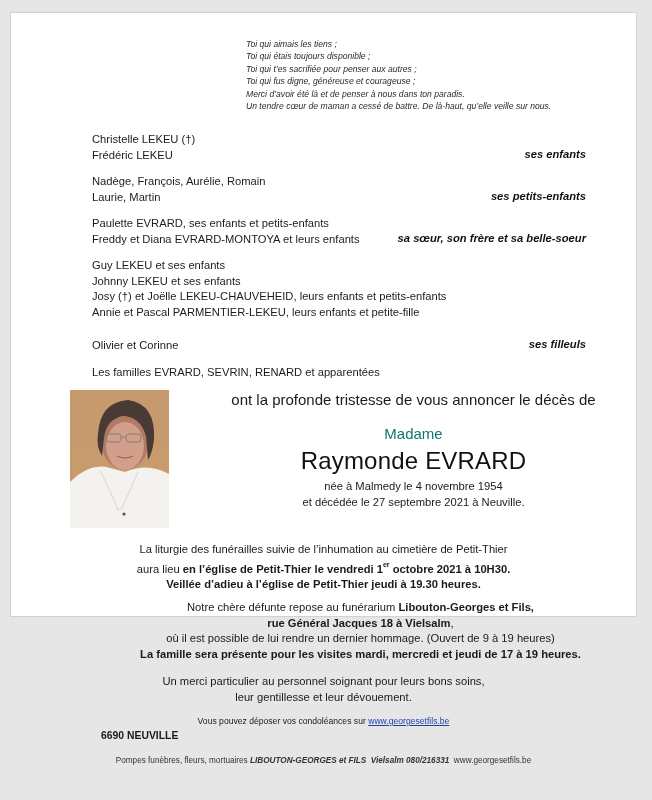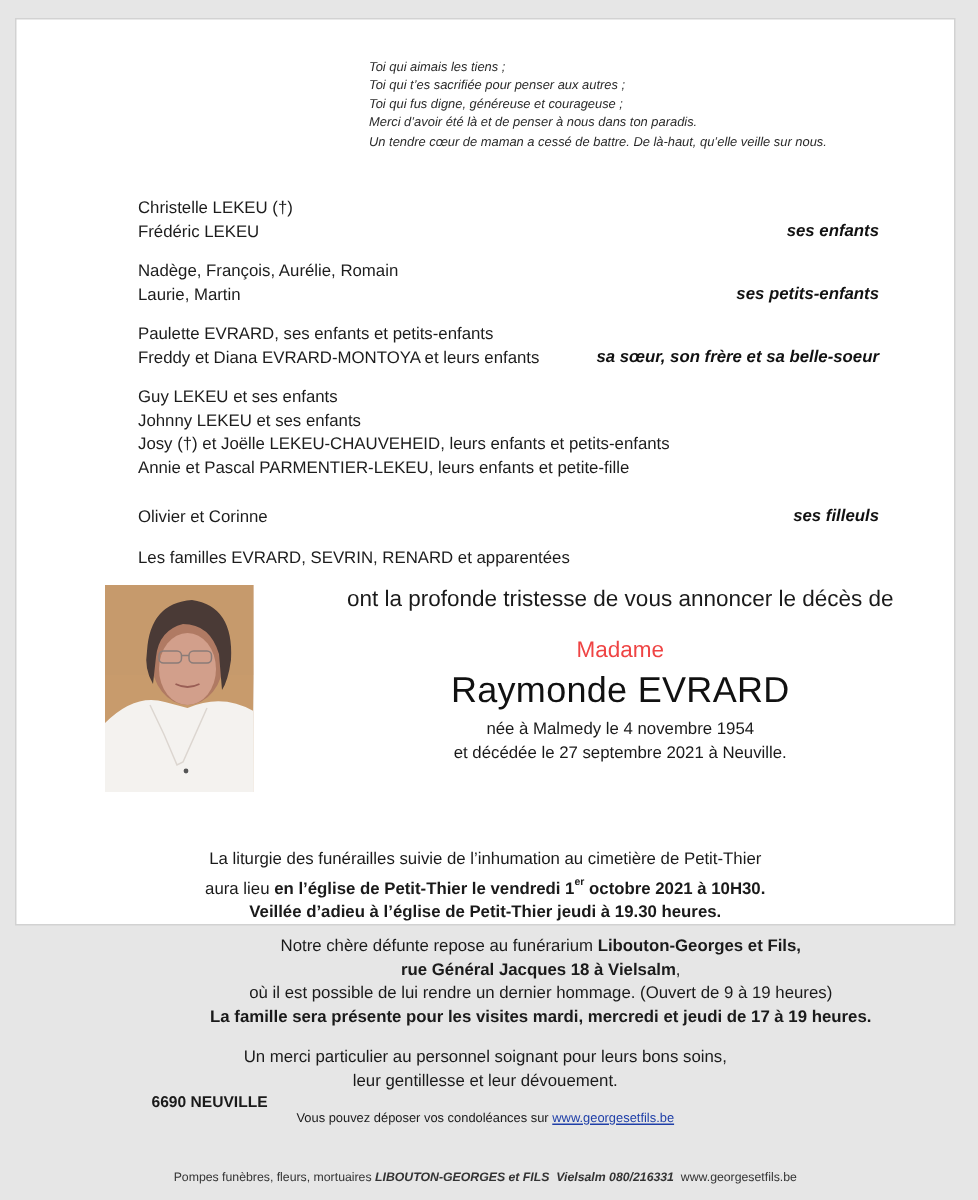--- a/index.html
+++ b/index.html
@@ -15,42 +15,43 @@
     background: #ffffff;
     box-shadow: 0 0 0 1px #d2d2d2;
   }
   .abs { position: absolute; white-space: nowrap; }
   .poem {
     left: 235px; top: 25px; font-size: 8.6px; line-height: 12.4px; font-style: italic; color: #2a2a2a;
   }
   .poem div { white-space: nowrap; }
   .fam { font-size: 11.2px; line-height: 15.6px; color: #1c1c1c; }
   .rel { font-size: 11.2px; font-style: italic; font-weight: bold; color: #111; text-align: right; right: 50px; }
-  .center { left: 0; width: 625px; text-align: center; margin-top: 24px; }
+  .center { left: 0; width: 625px; text-align: center; }
   .announce { font-size: 15px; }
-  .madame { font-size: 15px; color: #ef4444; }
+  .madame { font-size: 15px; color: #0f766e; }
   .name { font-size: 24px; color: #111; letter-spacing: 0.2px; }
   .dates { font-size: 11.2px; line-height: 15.6px; }
   .block { font-size: 11.2px; line-height: 15.6px; }
   .block b { font-weight: bold; }
   .small { font-size: 8.6px; }
   .link { color: #1f3fa8; text-decoration: underline; }
   .photo {
     left: 59px; top: 377px; width: 99px; height: 138px;
     background: linear-gradient(180deg, #c79a6d 0%, #c4976a 45%, #e8e2dc 60%, #f6f4f2 100%);
     overflow: hidden;
   }
 </style>
 </head>
 <body>
 
 <div class="page">
 
   <div class="abs poem">
     <div>Toi qui aimais les tiens ;</div>
+    <div>Toi qui étais toujours disponible ;</div>
     <div>Toi qui t’es sacrifiée pour penser aux autres ;</div>
     <div>Toi qui fus digne, généreuse et courageuse ;</div>
     <div>Merci d’avoir été là et de penser à nous dans ton paradis.</div>
     <div>Un tendre cœur de maman a cessé de battre. De là-haut, qu’elle veille sur nous.</div>
   </div>
 
   <div class="abs fam" style="left:81px; top:119px;">
     <div>Christelle LEKEU (†)</div>
     <div>Frédéric LEKEU</div>
   </div>

